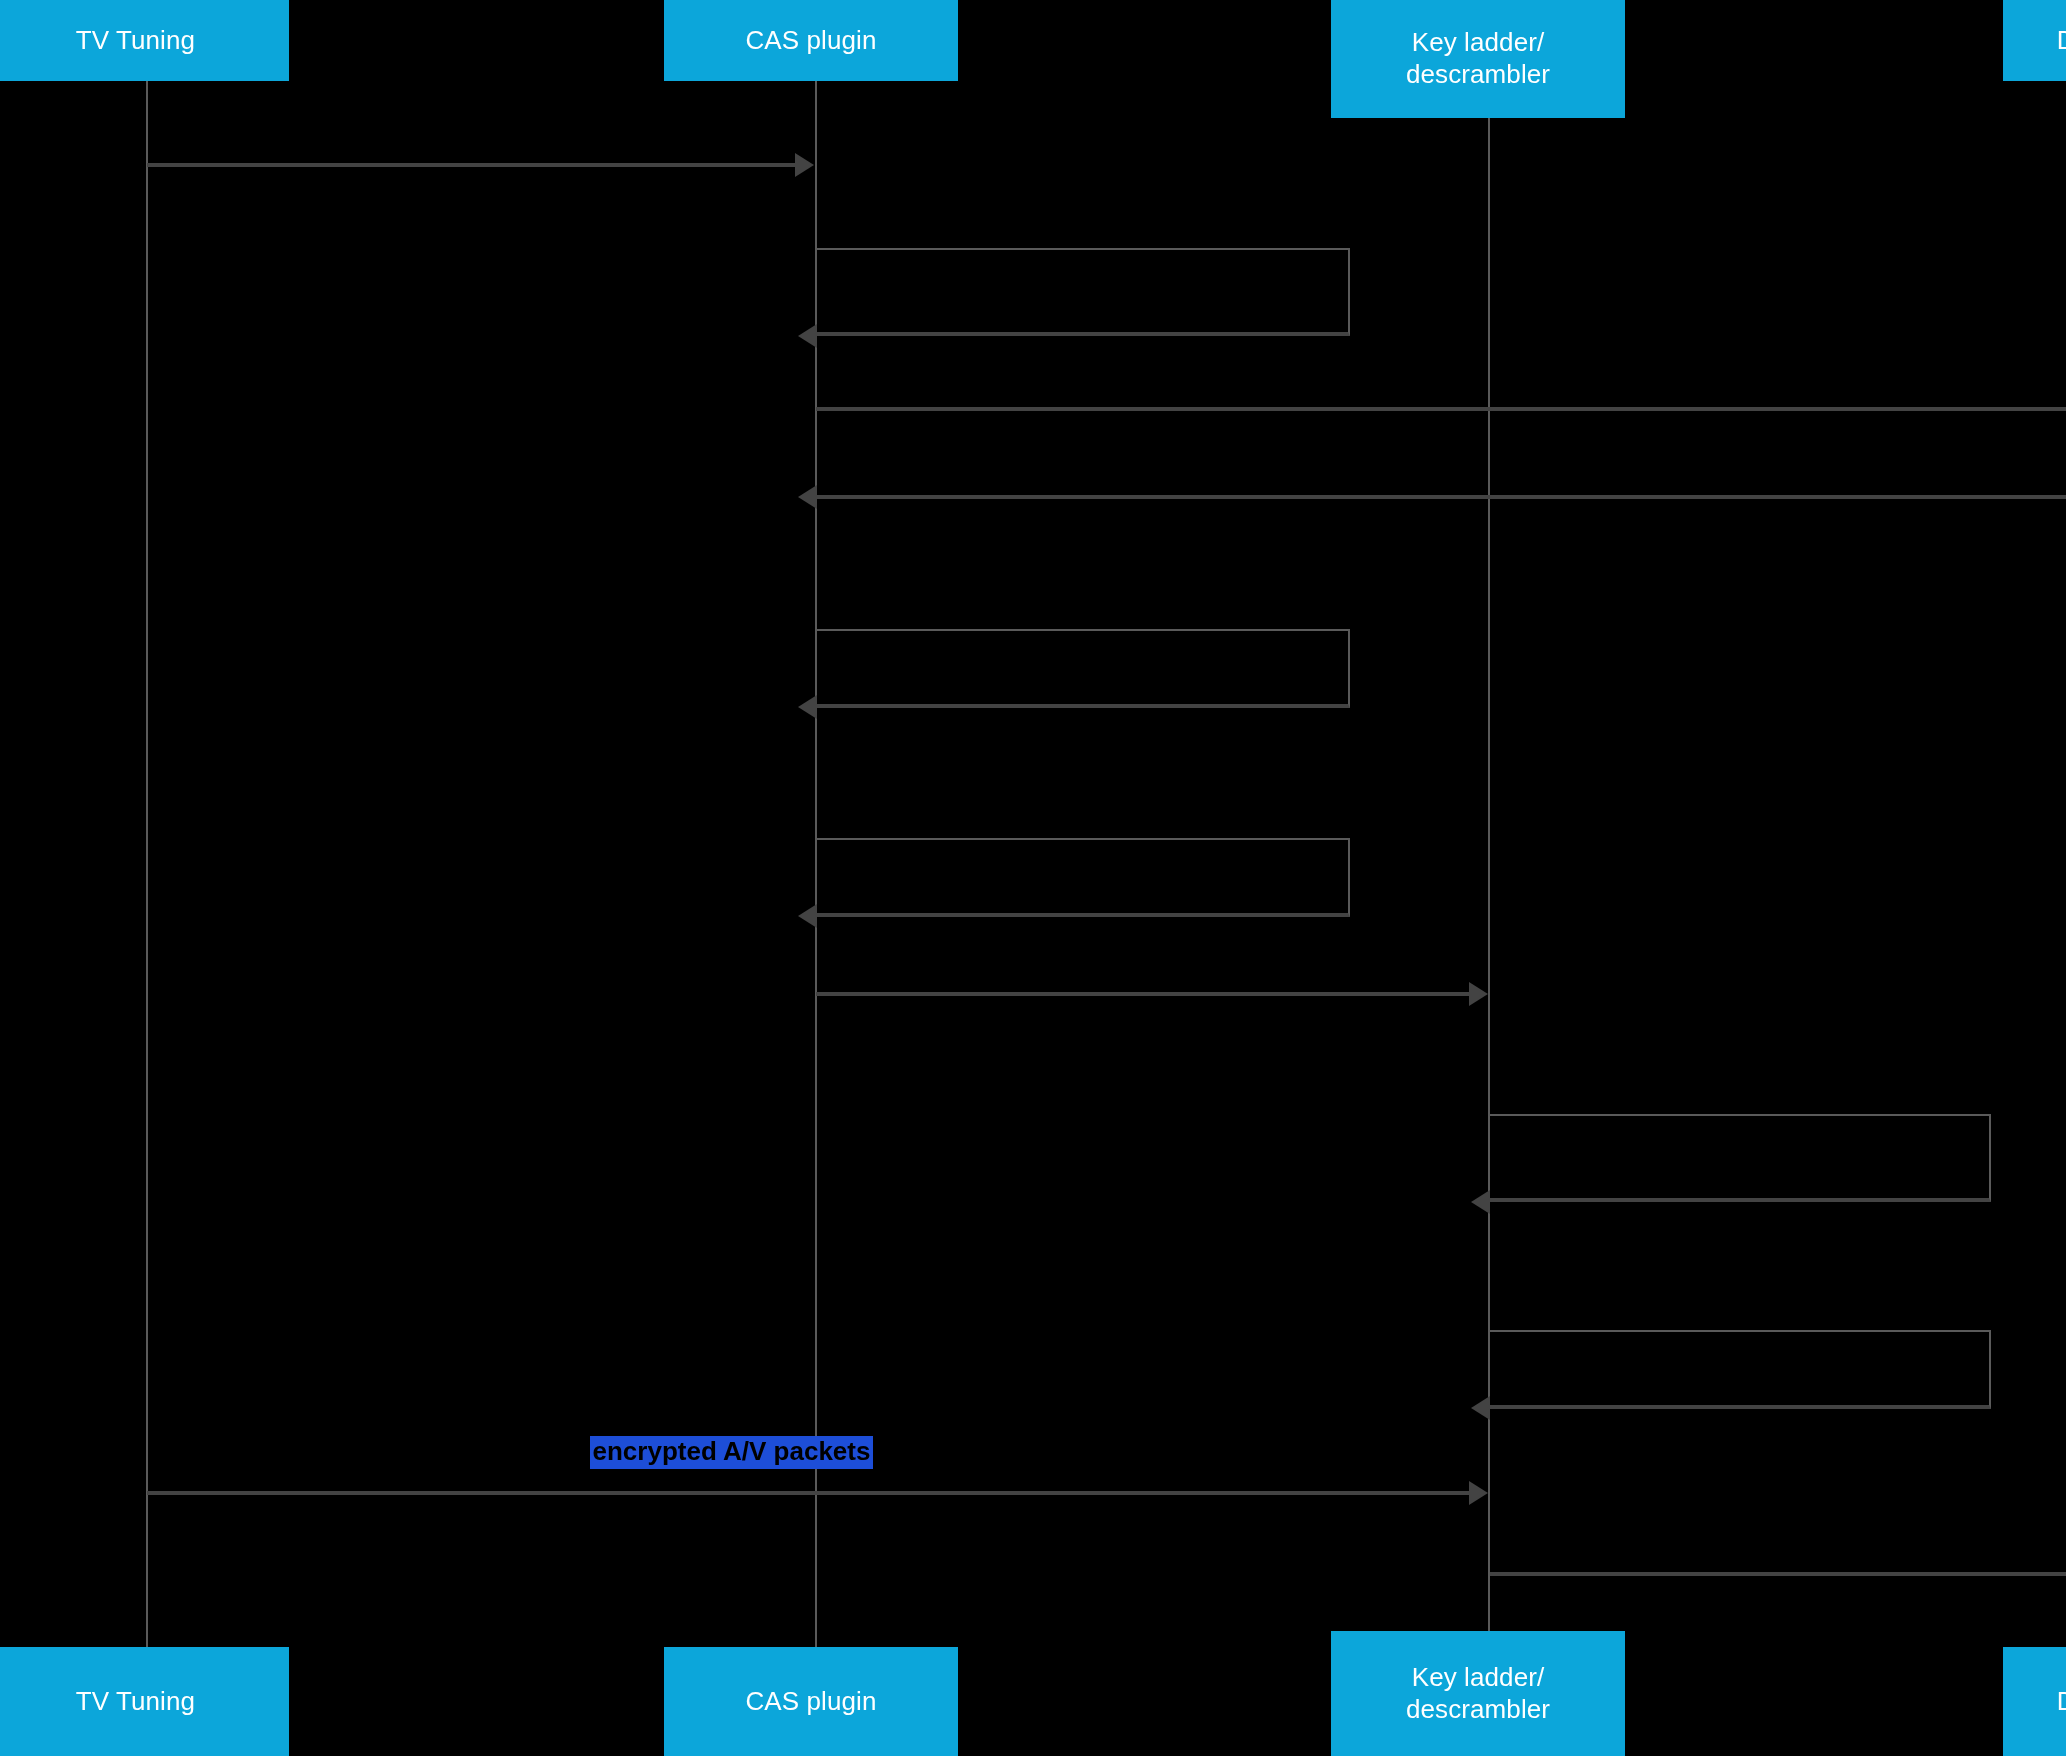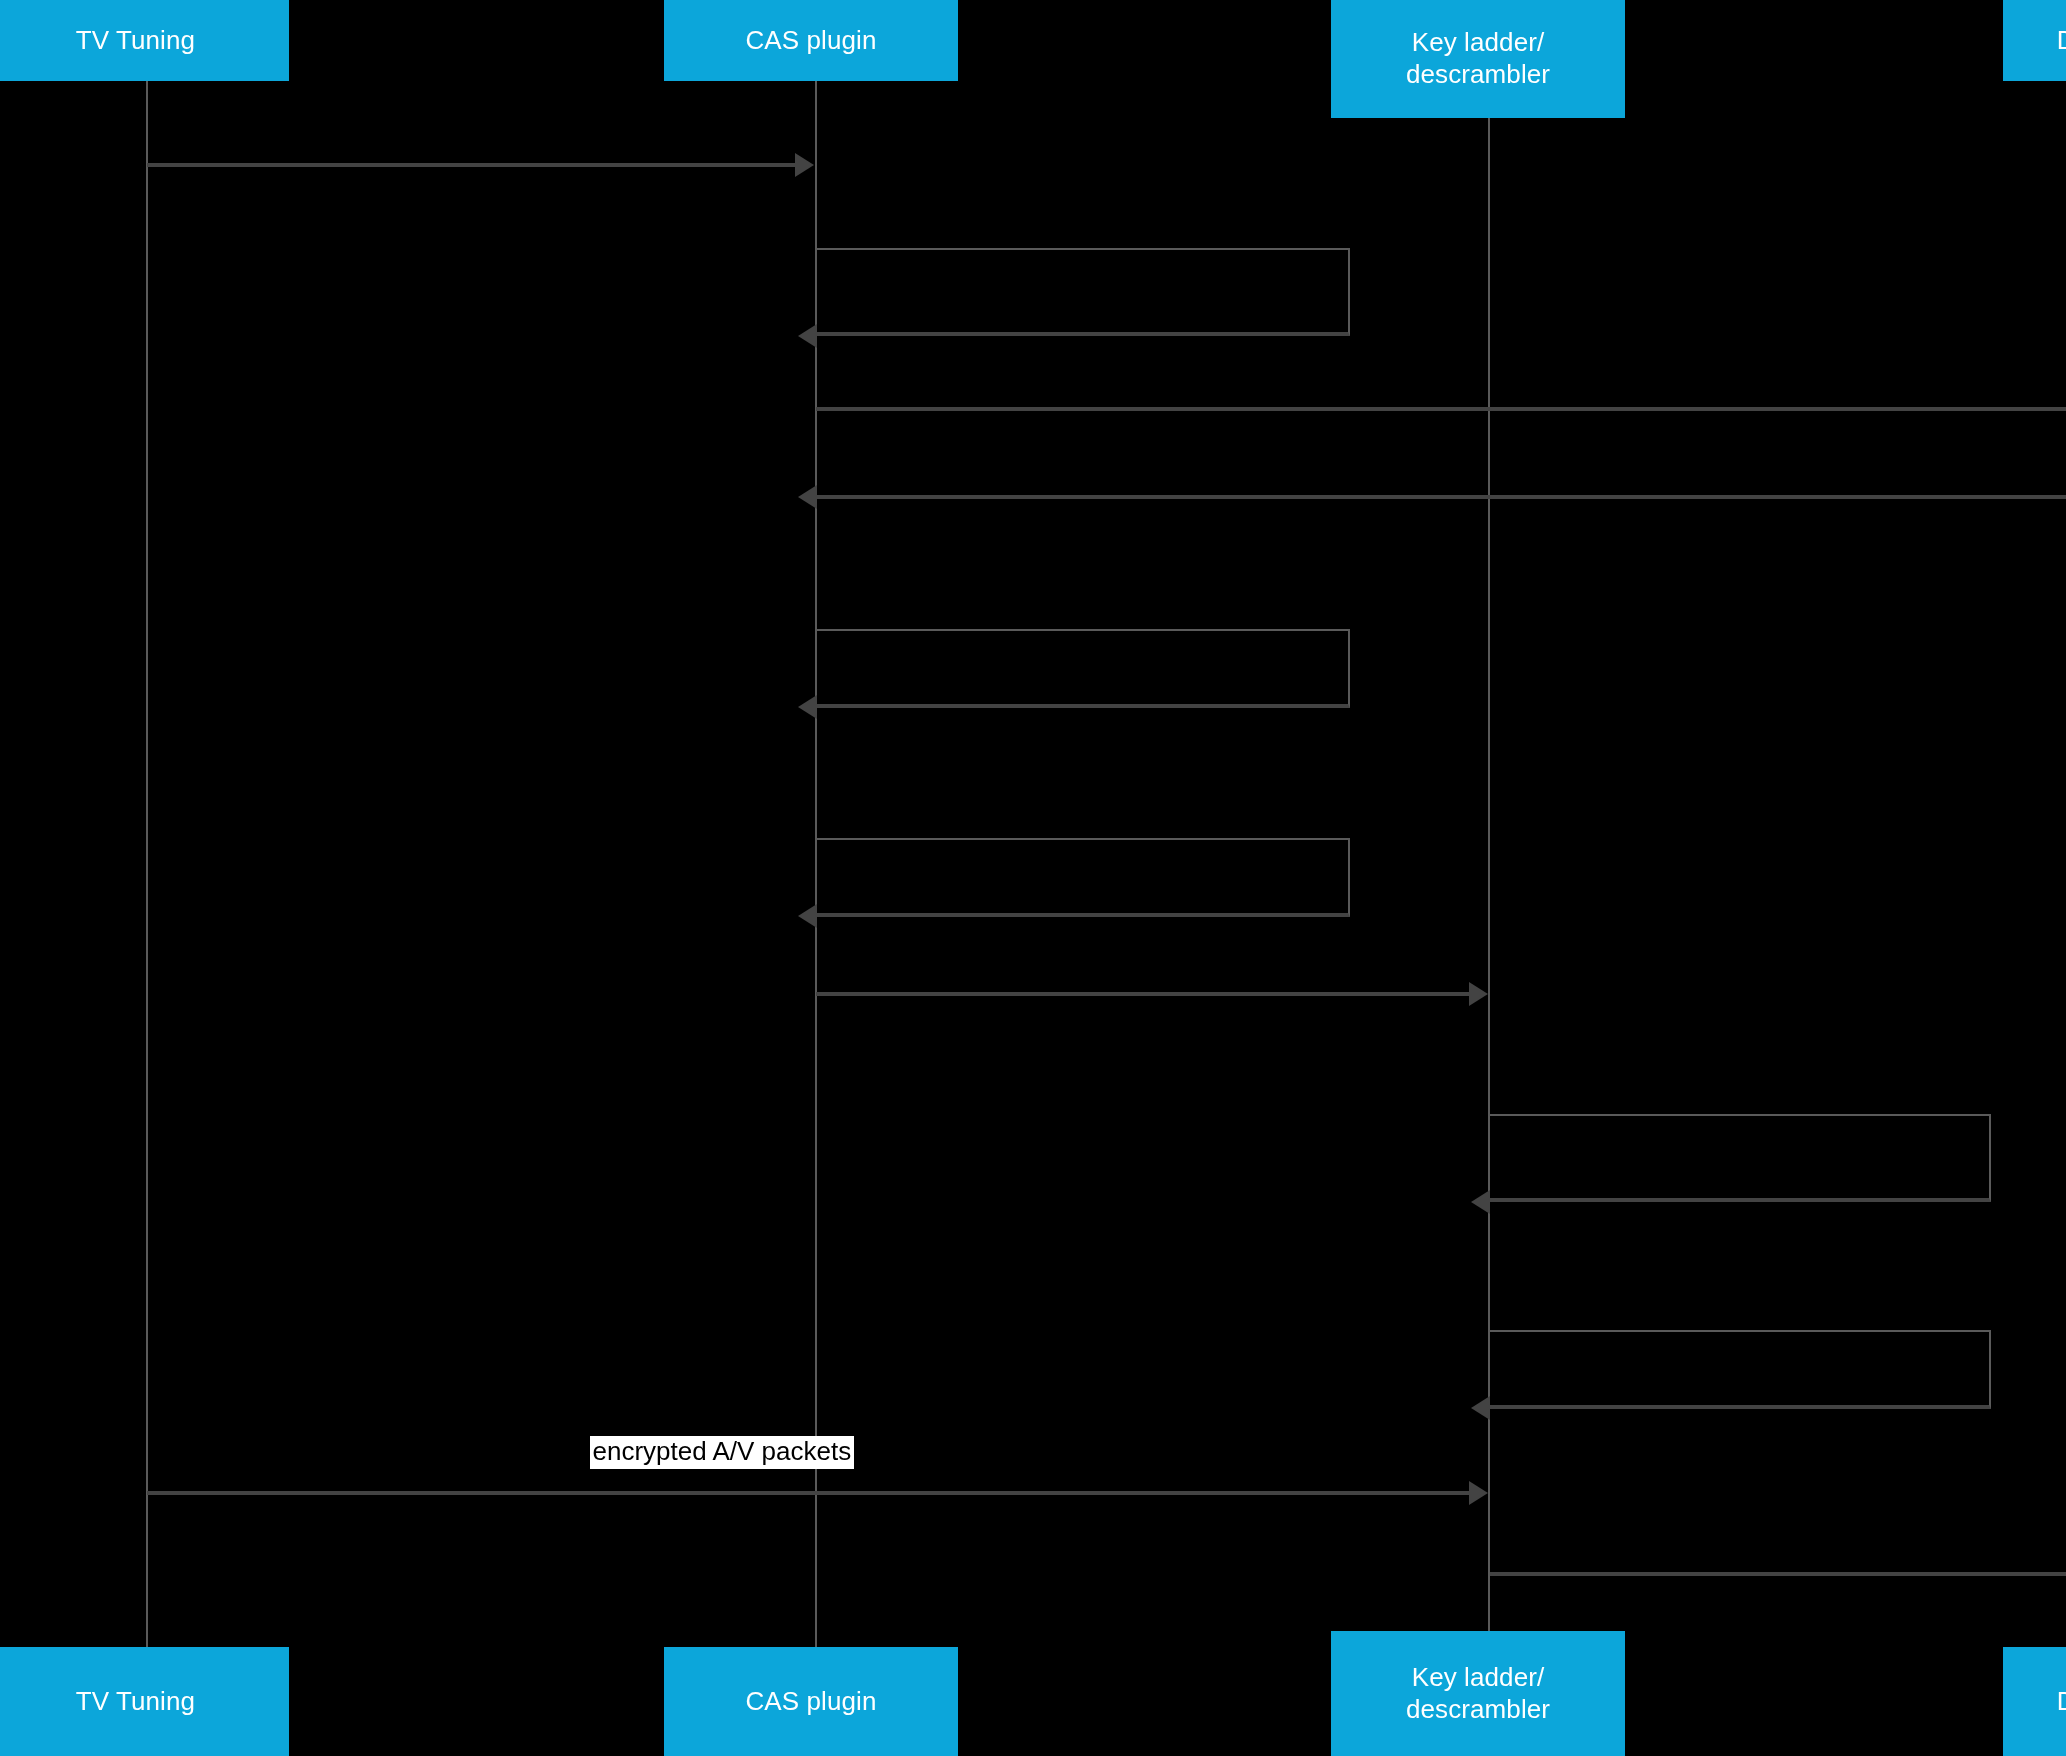--- a/index.html
+++ b/index.html
@@ -76,22 +76,23 @@
   
   .msg-label {
     position: absolute;
     font-size: 26px;
     line-height: 1.05;
     white-space: nowrap;
     padding: 1.7px 2.5px 4.1px 2.5px;
     box-sizing: border-box;
   }
   .msg-label.visible {
-    background: #ffffff;
+    background: #1d4ed8;
     color: #000000;
+    font-weight: bold;
   }
   .msg-label.hidden-label {
     background: transparent;
     color: #000000;
   }
 </style>
 </head>
 <body>
 
 <div id="canvas">

